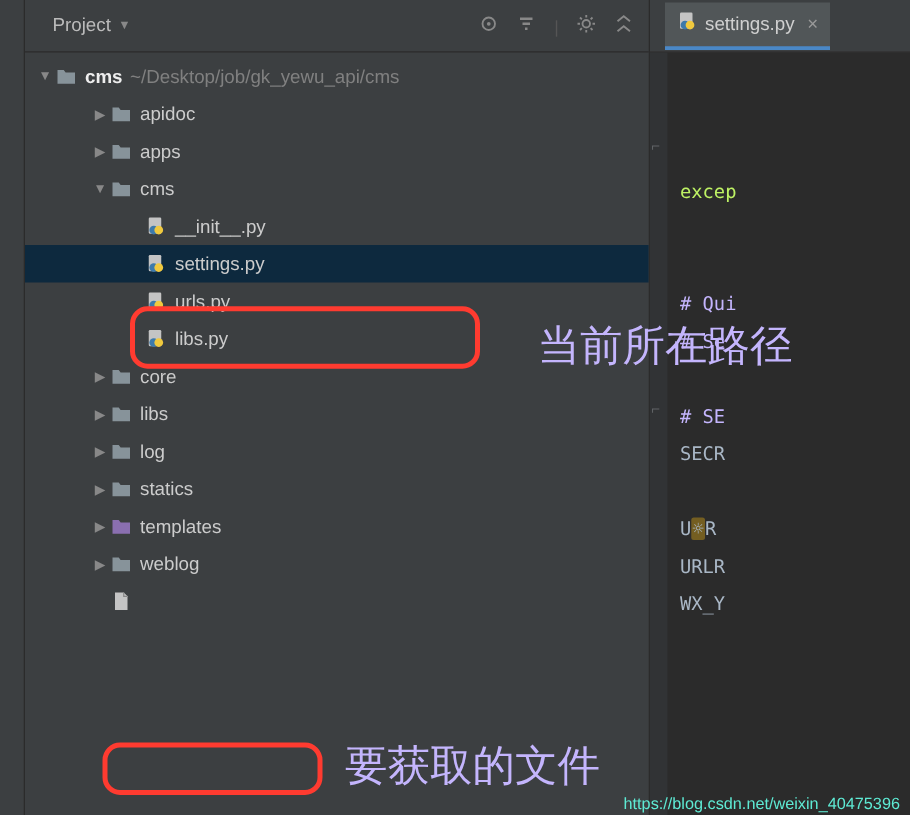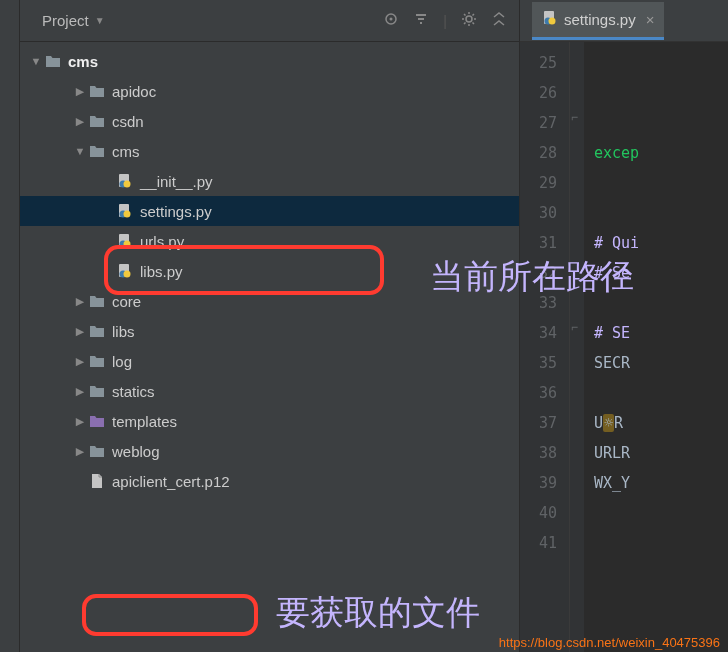--- a/index.html
+++ b/index.html
@@ -157,41 +157,41 @@
     }
     .code {
       flex: 1;
       padding-top: 6px;
       padding-left: 10px;
       font-family: "Menlo", "Consolas", monospace;
       font-size: 15px;
       color: #a9b7c6;
     }
     .code div { height: 30px; line-height: 30px; white-space: pre; }
-    .kw { color: #22c55e; }
+    .kw { color: #bef264; }
     .cm { color: #c4b5fd; }
     .warn-bg { background: rgba(190,145,23,0.5); border-radius: 2px; padding: 0 1px; }
     .annotation-red1 {
       position: absolute;
       border: 4px solid #ff3b30;
       border-radius: 14px;
       pointer-events: none;
     }
     .anno-text {
       position: absolute;
       color: #c4b5fd;
       font-size: 34px;
       font-family: Liberation Mono, monospace;
       pointer-events: none;
     }
     .watermark {
       position: absolute;
       bottom: 2px;
       right: 8px;
-      color: #f97316;
+      color: #5eead4;
       font-size: 13px;
       font-family: Arial, sans-serif;
     }
   </style>
 </head>
 <body>
 
 <div class="main-layout">
   <div class="left-tab">
     <span class="left-tab-label"></span>
@@ -234,40 +234,41 @@
 
     <div class="tree" id="tree">
         <div class="tree-row">
           <span class="arrow">▼</span>
           <span class="folder-icon">
             <svg viewBox="0 0 16 14">
               <path d="M1 2h5l1.5 2H15v9H1z" fill="#87939a"></path>
             </svg>
           </span>
           <span class="root-label">cms</span>
+          <span class="root-path">~/Desktop/job/gk_yewu_api/cms</span>
         </div>
         <div class="tree-row">
           <span class="indent" style="width:44px"></span>
           <span class="arrow">▶</span>
           <span class="folder-icon">
             <svg viewBox="0 0 16 14">
               <path d="M1 2h5l1.5 2H15v9H1z" fill="#87939a"></path>
             </svg>
           </span>
           <span class="node-label">apidoc</span>
         </div>
         <div class="tree-row">
           <span class="indent" style="width:44px"></span>
           <span class="arrow">▶</span>
           <span class="folder-icon">
             <svg viewBox="0 0 16 14">
               <path d="M1 2h5l1.5 2H15v9H1z" fill="#87939a"></path>
             </svg>
           </span>
-          <span class="node-label">csdn</span>
+          <span class="node-label">apps</span>
         </div>
         <div class="tree-row">
           <span class="indent" style="width:44px"></span>
           <span class="arrow">▼</span>
           <span class="folder-icon">
             <svg viewBox="0 0 16 14">
               <path d="M1 2h5l1.5 2H15v9H1z" fill="#87939a"></path>
             </svg>
           </span>
           <span class="node-label">cms</span>
@@ -382,57 +383,37 @@
         </div>
         <div class="tree-row">
           <span class="indent" style="width:44px"></span>
           <span class="arrow"></span>
           <span class="file-icon">
             <svg viewBox="0 0 14 16">
               <path d="M2 1h7l3 3v11H2z" fill="#c4c4c4"></path>
               <path d="M9 1v3h3" fill="none" stroke="#888"></path>
             </svg>
           </span>
-          <span class="node-label">apiclient_cert.p12</span>
         </div>
       </div>
   </div>
 
   <div class="editor-panel">
     <div class="editor-tabs">
       <div class="editor-tab">
         <span><svg viewBox="0 0 16 16" width="16" height="16">
               <rect x="2" y="1" width="10" height="13" fill="#c4c4c4" rx="1"></rect>
               <circle cx="6" cy="11" r="3.5" fill="#3d7aab"></circle>
               <circle cx="10" cy="11" r="3.5" fill="#f0c93e"></circle>
             </svg></span>
         <span>settings.py</span>
         <span class="close-x">×</span>
       </div>
     </div>
     <div class="editor-body">
-      <div class="gutter" id="gutter">
-          <div>25</div>
-          <div>26</div>
-          <div>27</div>
-          <div>28</div>
-          <div>29</div>
-          <div>30</div>
-          <div>31</div>
-          <div>32</div>
-          <div>33</div>
-          <div>34</div>
-          <div>35</div>
-          <div>36</div>
-          <div>37</div>
-          <div>38</div>
-          <div>39</div>
-          <div>40</div>
-          <div>41</div>
-        </div>
       <div class="fold-gutter">
         <span class="fold-mark" style="top:68px">⌐</span>
         <span class="fold-mark" style="top:278px">⌐</span>
       </div>
       <div class="code" id="code">
           <div></div>
           <div></div>
           <div></div>
           <div><span class="kw">excep</span></div>
           <div></div>

